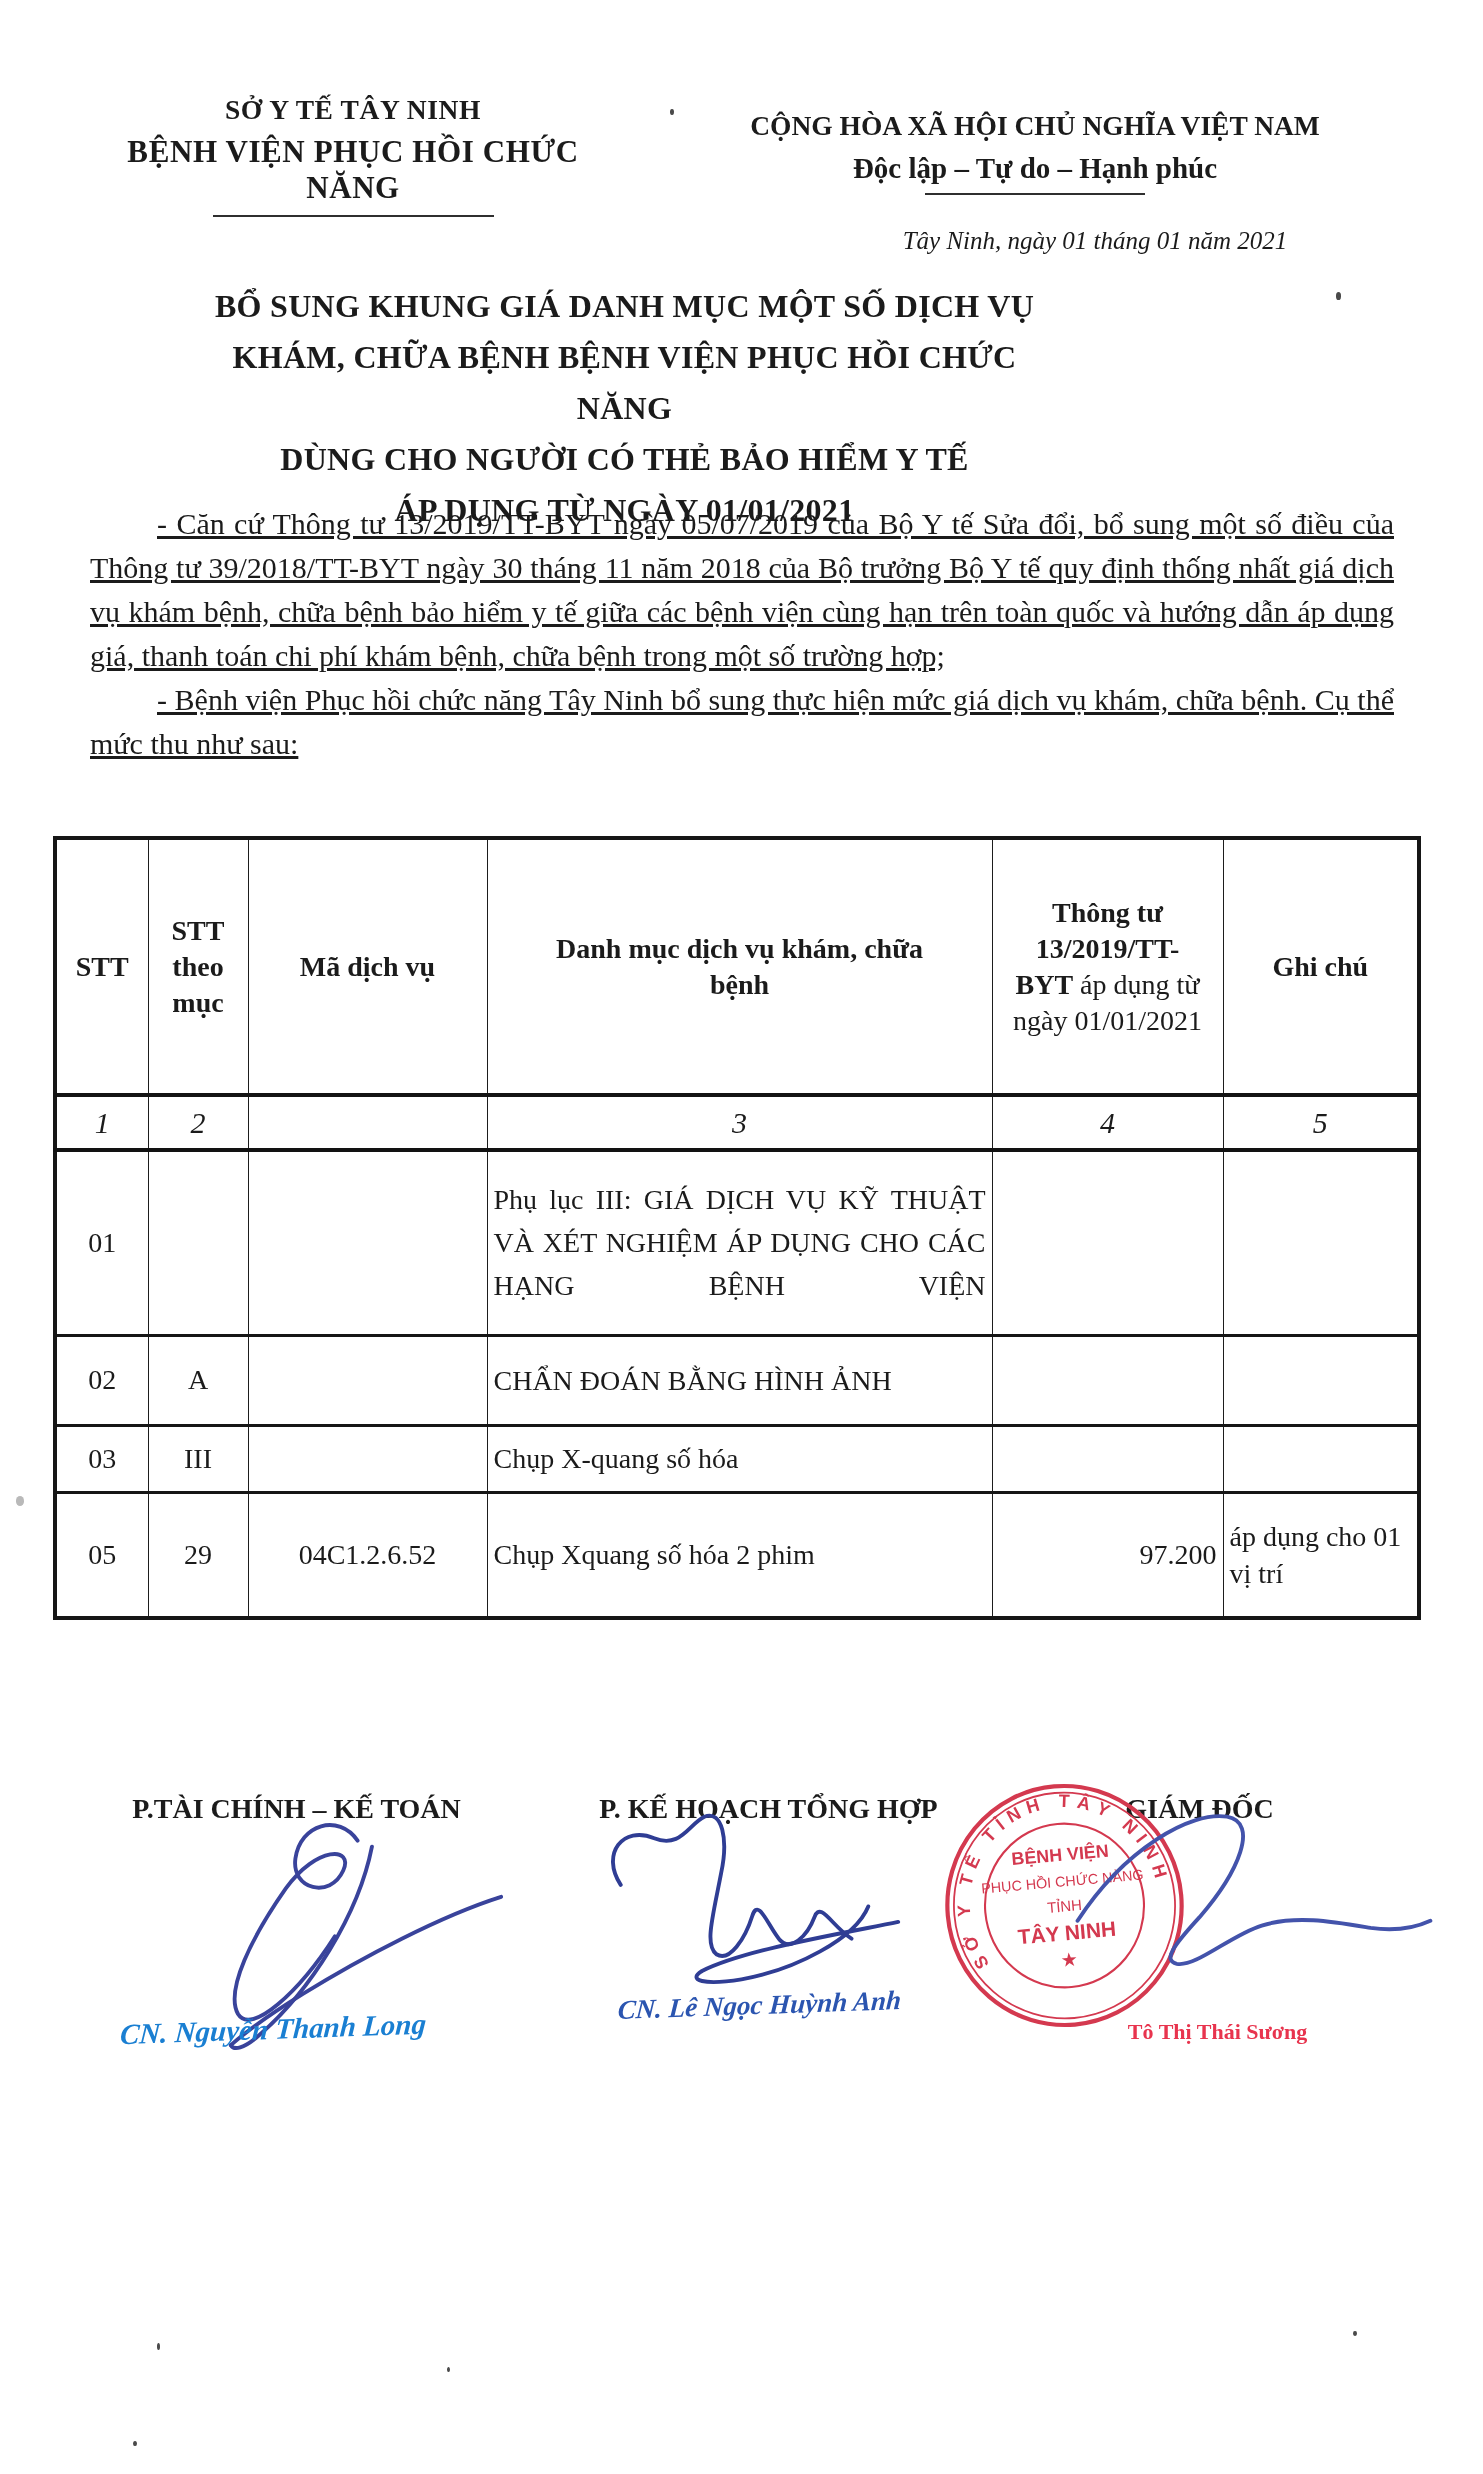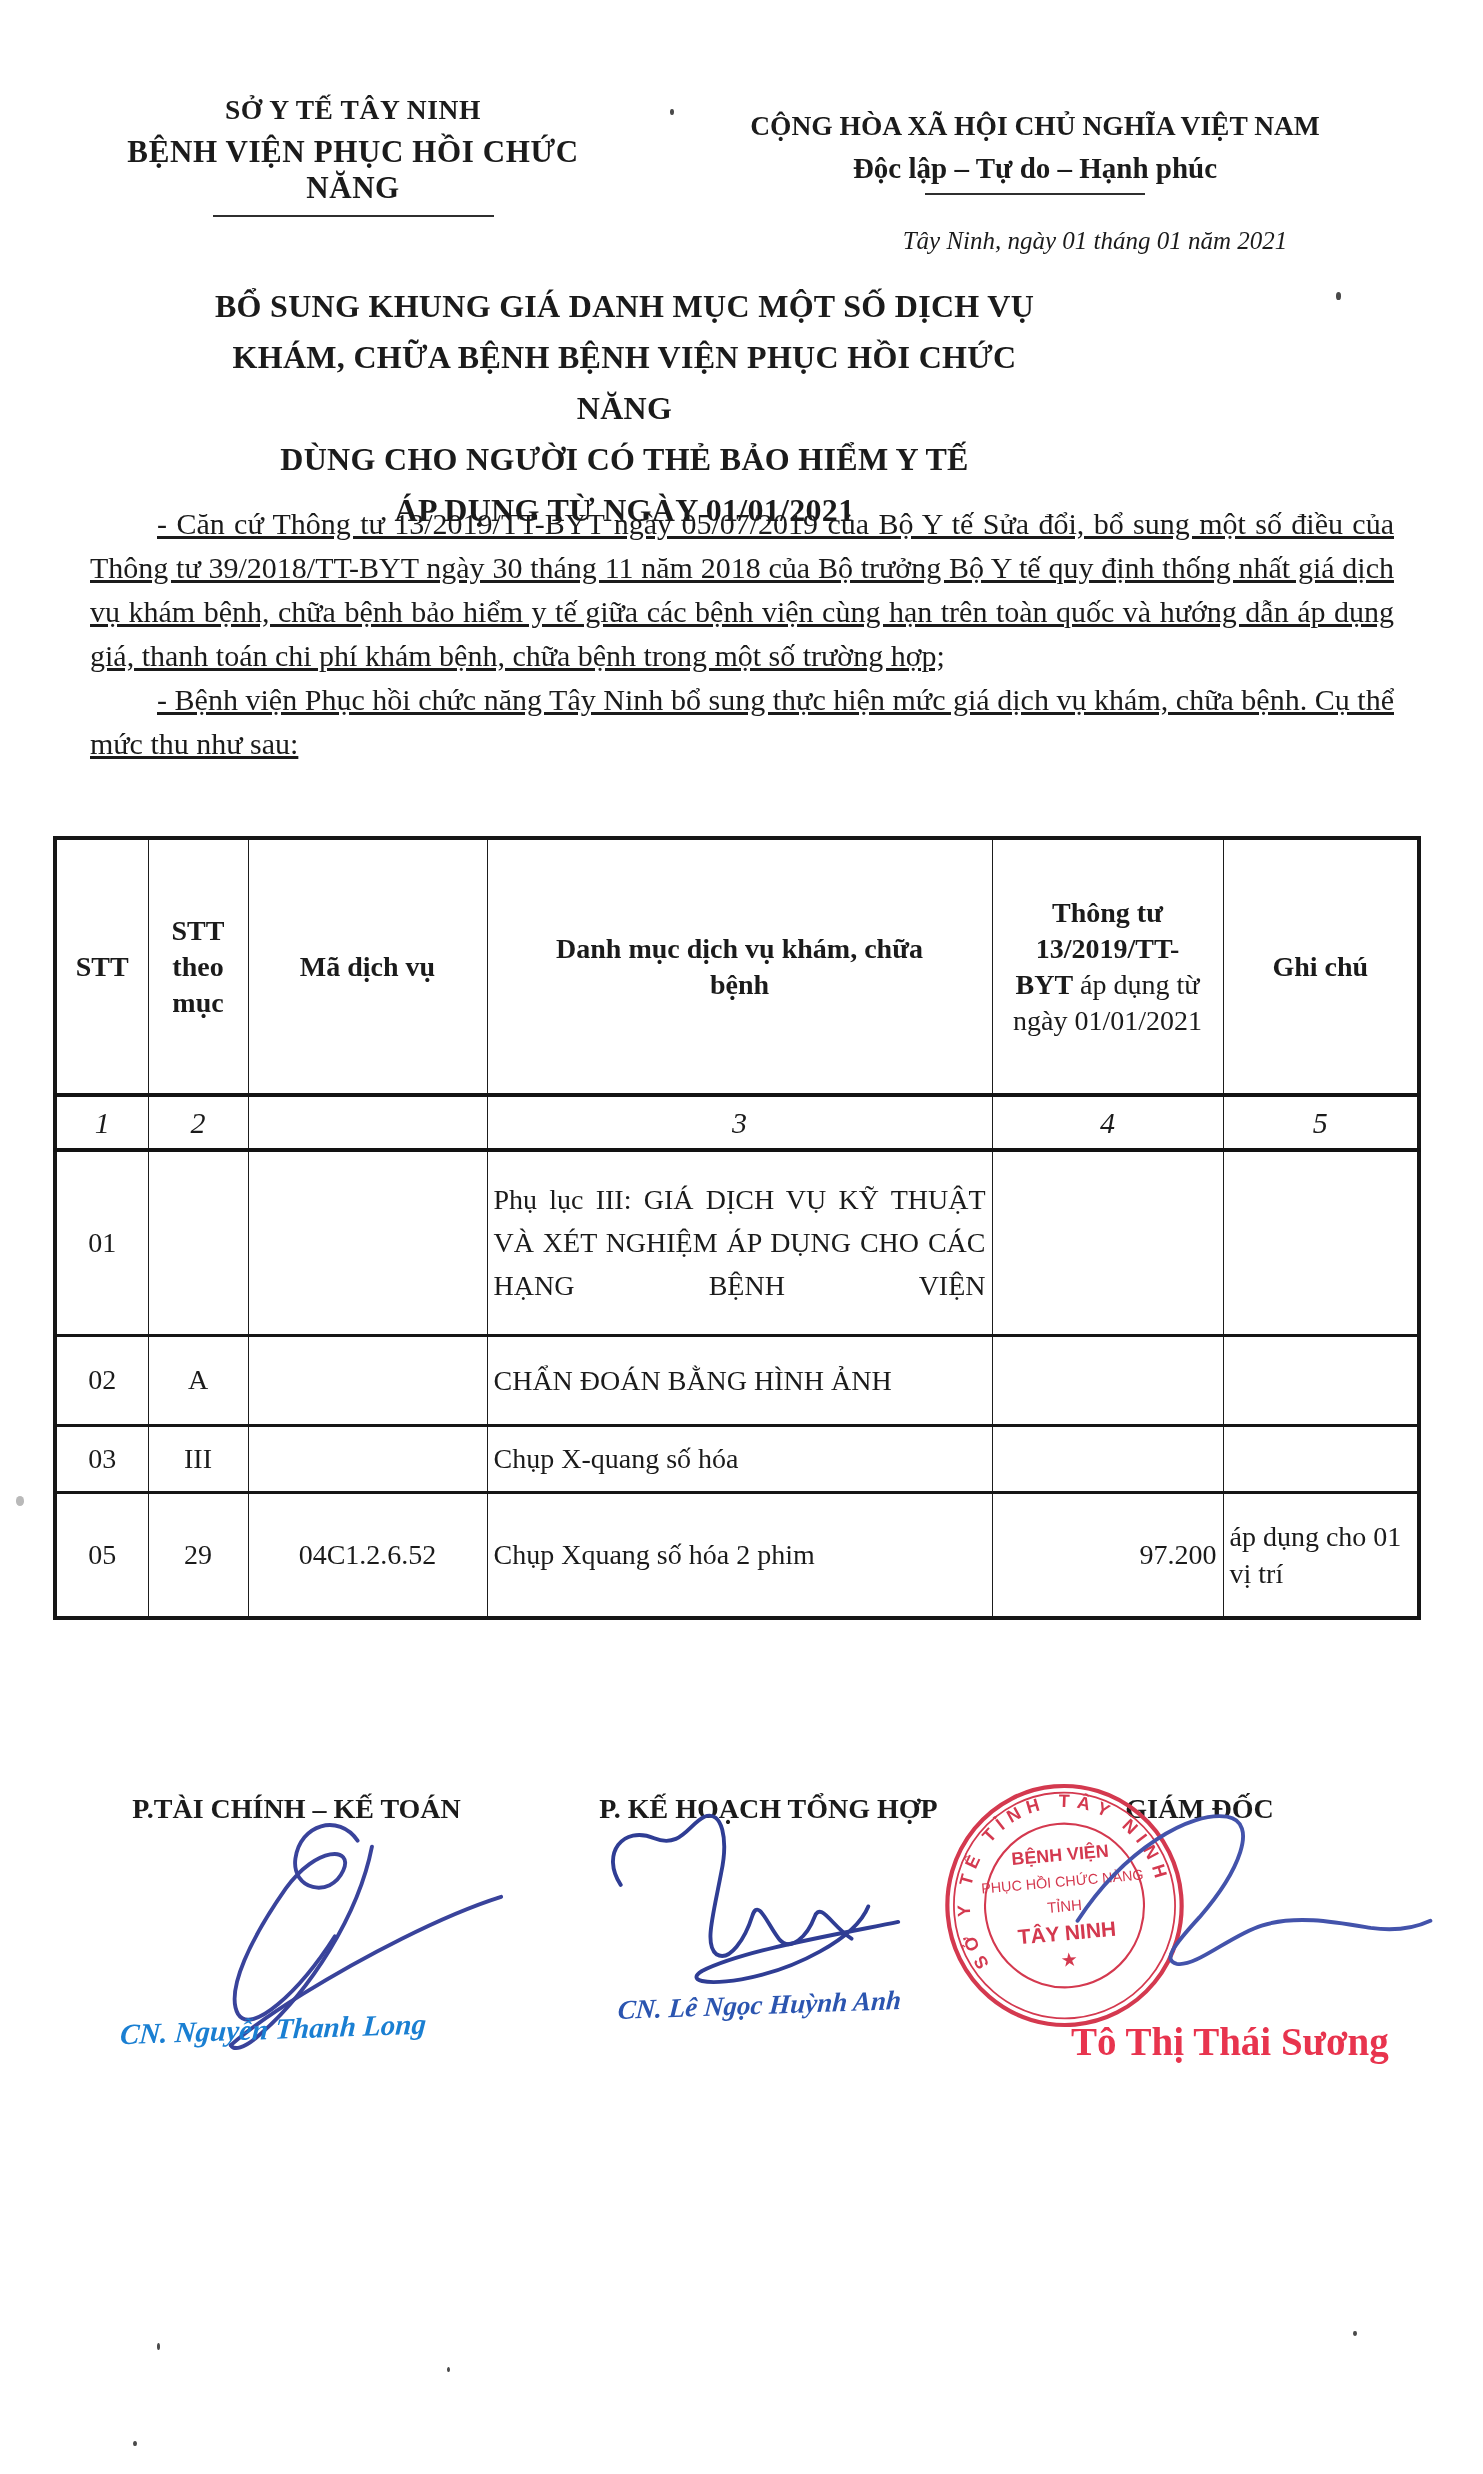--- a/index.html
+++ b/index.html
@@ -179,21 +179,21 @@
     <path d="M 1452 208 C 1430 262, 1330 314, 1240 330 C 1178 340, 1148 332, 1174 316 C 1242 282, 1382 258, 1502 234"></path>
   </g>
 
   <g stroke="#4353ab" stroke-width="6.5">
     <path d="M 1802 232 C 1880 112, 1992 48, 2052 58 C 2106 68, 2072 150, 2006 226 C 1962 274, 1944 298, 1968 304 C 2000 310, 2058 256, 2110 240 C 2168 222, 2232 234, 2292 244 C 2334 250, 2366 244, 2392 232"></path>
   </g>
 </svg>
 
 <div class="abs script-name" style="left:120px; top:2013px; width:299px; font-size:29px; color:#1a7fd2; transform:rotate(-2deg) skewX(-6deg); z-index:3;">CN. Nguyễn Thanh Long</div>
 <div class="abs script-name" style="left:610px; top:1990px; width:299px; font-size:27px; color:#2b55b0; transform:rotate(-2deg) skewX(-6deg); z-index:3;">CN. Lê Ngọc Huỳnh Anh</div>
-<div class="abs stamp-name" style="left:1071px; top:2019px; width:293px; font-size:39px; color:#e8344e; z-index:3;">Tô Thị Thái Sương</div>
+<div class="abs stamp-name" style="left:1071px; top:2019px; width:293px; font-size:22px; color:#e8344e; z-index:3;">Tô Thị Thái Sương</div>
 
 <div class="speck" style="left:1336px; top:292px; width:5.4px; height:7.8px;"></div>
 <div class="speck" style="left:670px; top:109px; width:3.6px; height:6px;"></div>
 <div class="speck" style="left:15.5px; top:1496px; width:8.4px; height:9.6px; background:#b9b9b9;"></div>
 <div class="speck" style="left:447px; top:2367px; width:3px; height:5.4px;"></div>
 <div class="speck" style="left:1353px; top:2331px; width:3.6px; height:4.8px;"></div>
 <div class="speck" style="left:157px; top:2343px; width:3px; height:7.2px;"></div>
 <div class="speck" style="left:133px; top:2441px; width:3.6px; height:5.4px;"></div>
 
 

